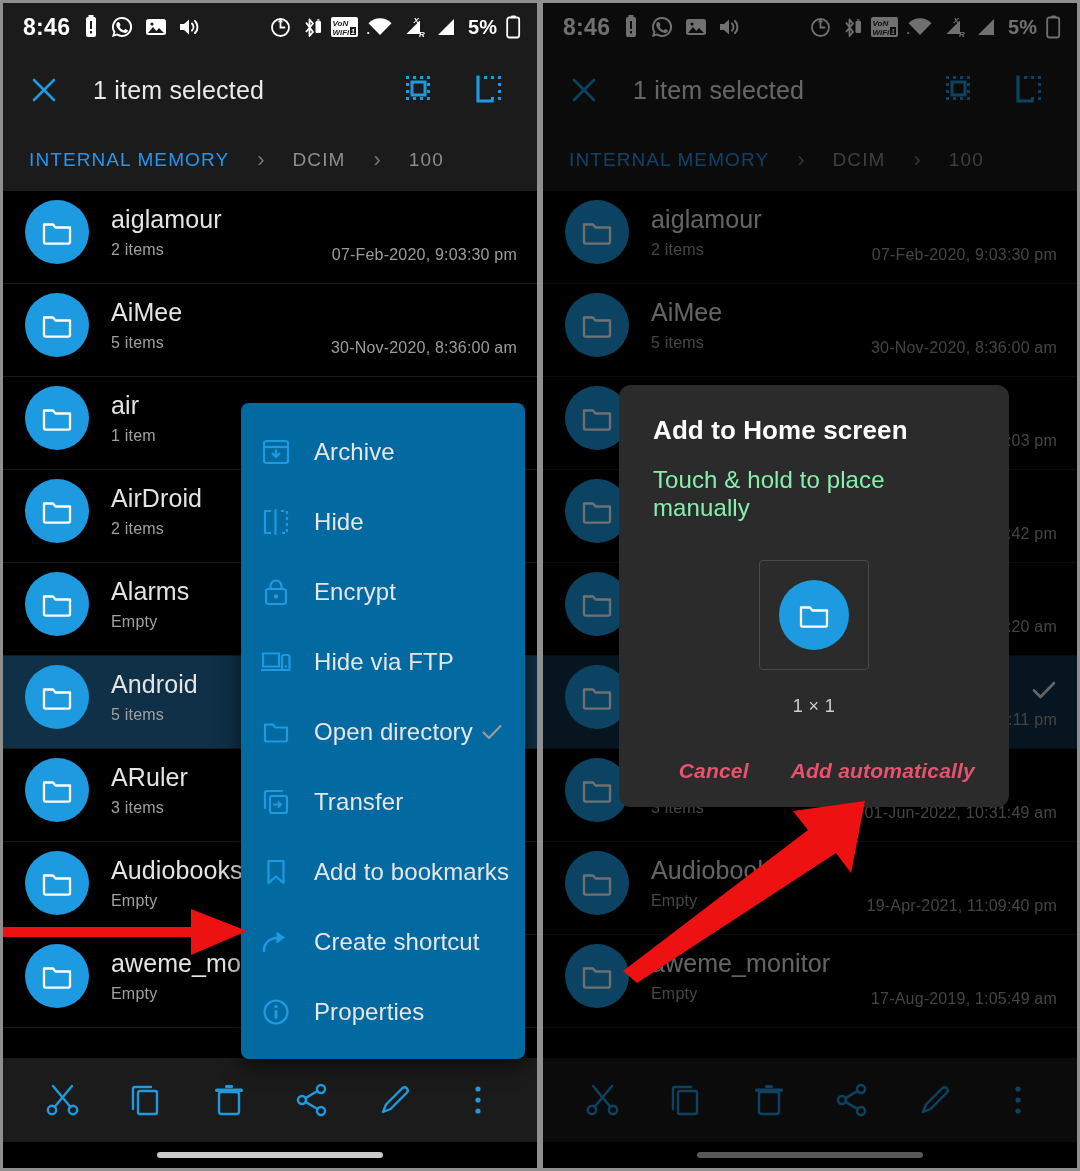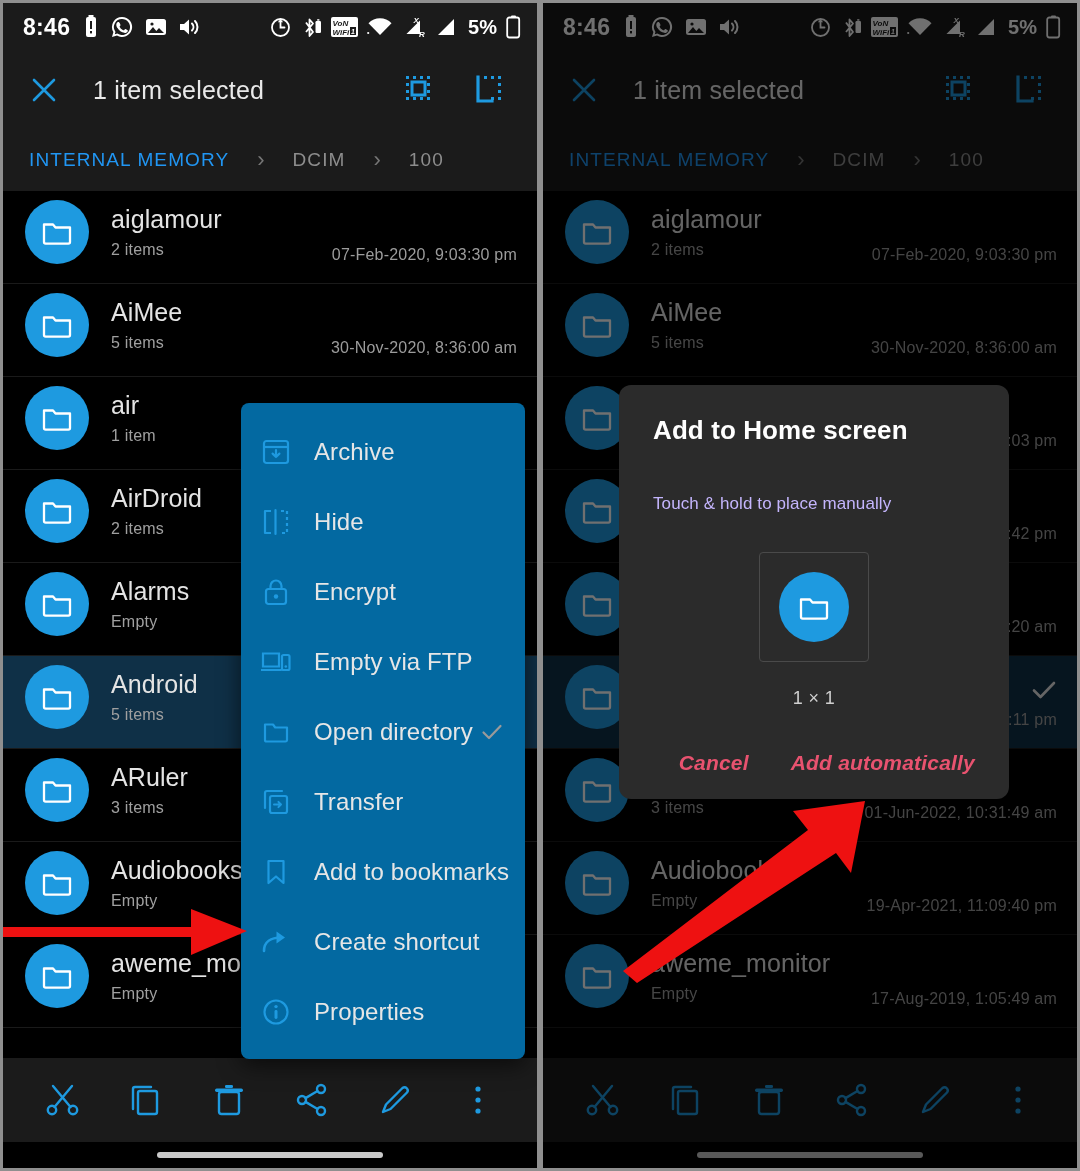--- a/index.html
+++ b/index.html
@@ -109,21 +109,21 @@
   .ctx-label { color: #e6e6e6; font-size: 24px; margin-left: 23px; letter-spacing: .1px; white-space: nowrap; }
   .ctx-check { position: absolute; right: 22px; color: #9a9a9a; line-height: 0; }
 
   
   .dialog {
     position: absolute; left: 76px; top: 382px; width: 390px;
     background: #2b2b2b; border-radius: 12px; z-index: 30;
     padding: 30px 34px 24px 34px;
   }
   .dlg-title { color: #fff; font-size: 26px; font-weight: 700; letter-spacing: .1px; }
-  .dlg-sub { color: #c4b5fd; font-size: 17px; margin-top: 48px; letter-spacing: .1px; }
+  .dlg-sub { color: #86efac; font-size: 24px; margin-top: 20px; letter-spacing: .1px; }
   .dlg-preview-wrap { display: flex; justify-content: center; margin-top: 38px; }
   .dlg-preview {
     width: 110px; height: 110px; border: 1px solid #4a4a4a; border-radius: 4px;
     display: flex; align-items: center; justify-content: center;
   }
   .dlg-preview-circle {
     width: 70px; height: 70px; border-radius: 50%; background: #1e9ae0;
     display: flex; align-items: center; justify-content: center;
   }
   .dlg-size { text-align: center; color: #cfcfcf; font-size: 18px; margin-top: 26px; letter-spacing: .4px; }
@@ -450,21 +450,21 @@
         </div>
         <div class="ctx-item">
           <span class="ctx-ico">
             <svg width="30" height="26" viewBox="0 0 30 26">
               <path d="M2 4.5h16v13H2z" fill="none" stroke="#1e9ae0" stroke-width="2.2"></path>
               <path d="M0 21h20" stroke="#1e9ae0" stroke-width="2.2" stroke-linecap="round"></path>
               <rect x="21" y="6" width="7.5" height="15" rx="1.6" fill="none" stroke="#1e9ae0" stroke-width="2.2"></rect>
               <circle cx="24.8" cy="17.5" r="1.3" fill="#1e9ae0"></circle>
             </svg>
           </span>
-          <span class="ctx-label">Empty via FTP</span>
+          <span class="ctx-label">Hide via FTP</span>
         </div>
         <div class="ctx-item">
           <span class="ctx-ico">
             <svg width="28" height="28" viewBox="0 0 28 28">
               <path d="M3 6.5h8l2.2 3H25V22a1.5 1.5 0 0 1-1.5 1.5h-19A1.5 1.5 0 0 1 3 22V6.5z" fill="none" stroke="#1e9ae0" stroke-width="2.2" stroke-linejoin="round"></path>
             </svg>
           </span>
           <span class="ctx-label">Open directory</span>
           <span class="ctx-check"><svg width="22" height="22" viewBox="0 0 22 22">
               <path d="M2.5 11.5l5.5 5.5L19.5 5" fill="none" stroke="#9a9a9a" stroke-width="2.2" stroke-linecap="round" stroke-linejoin="round"></path>

